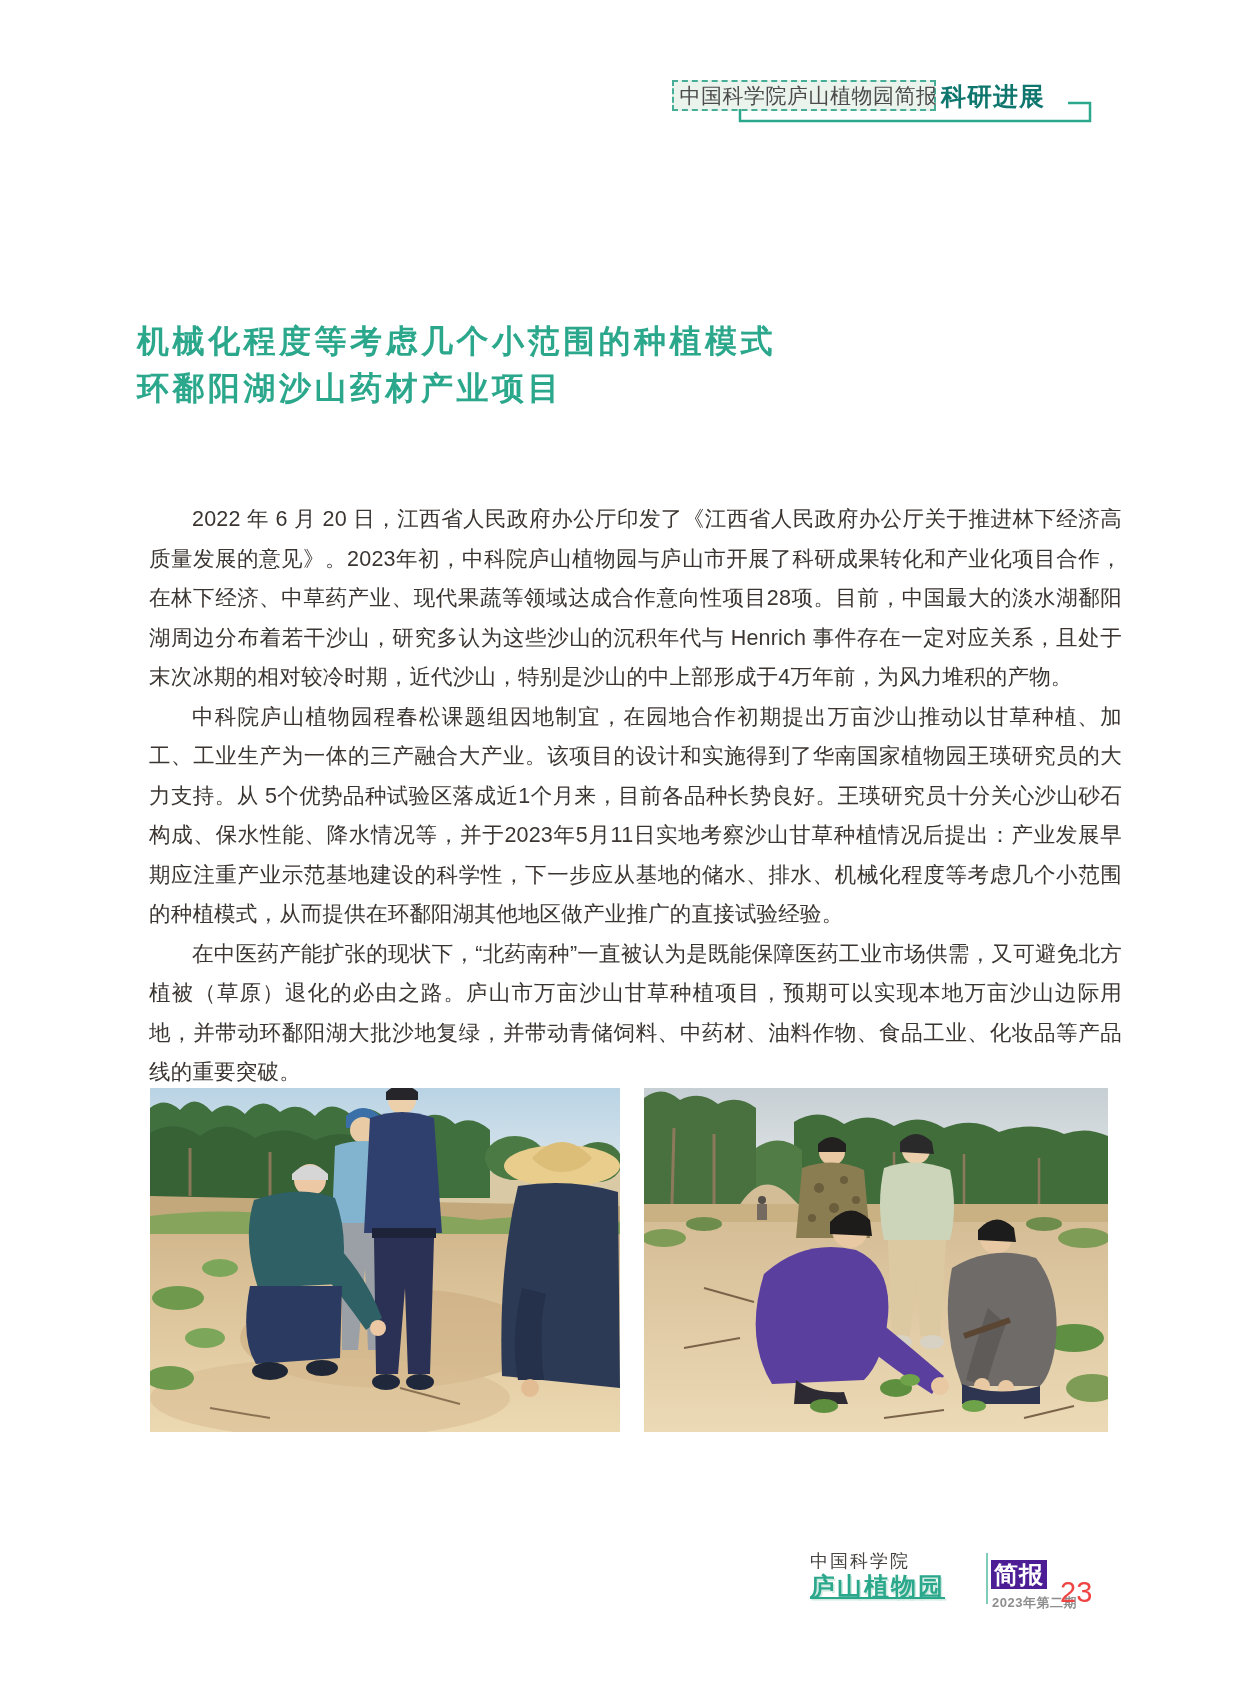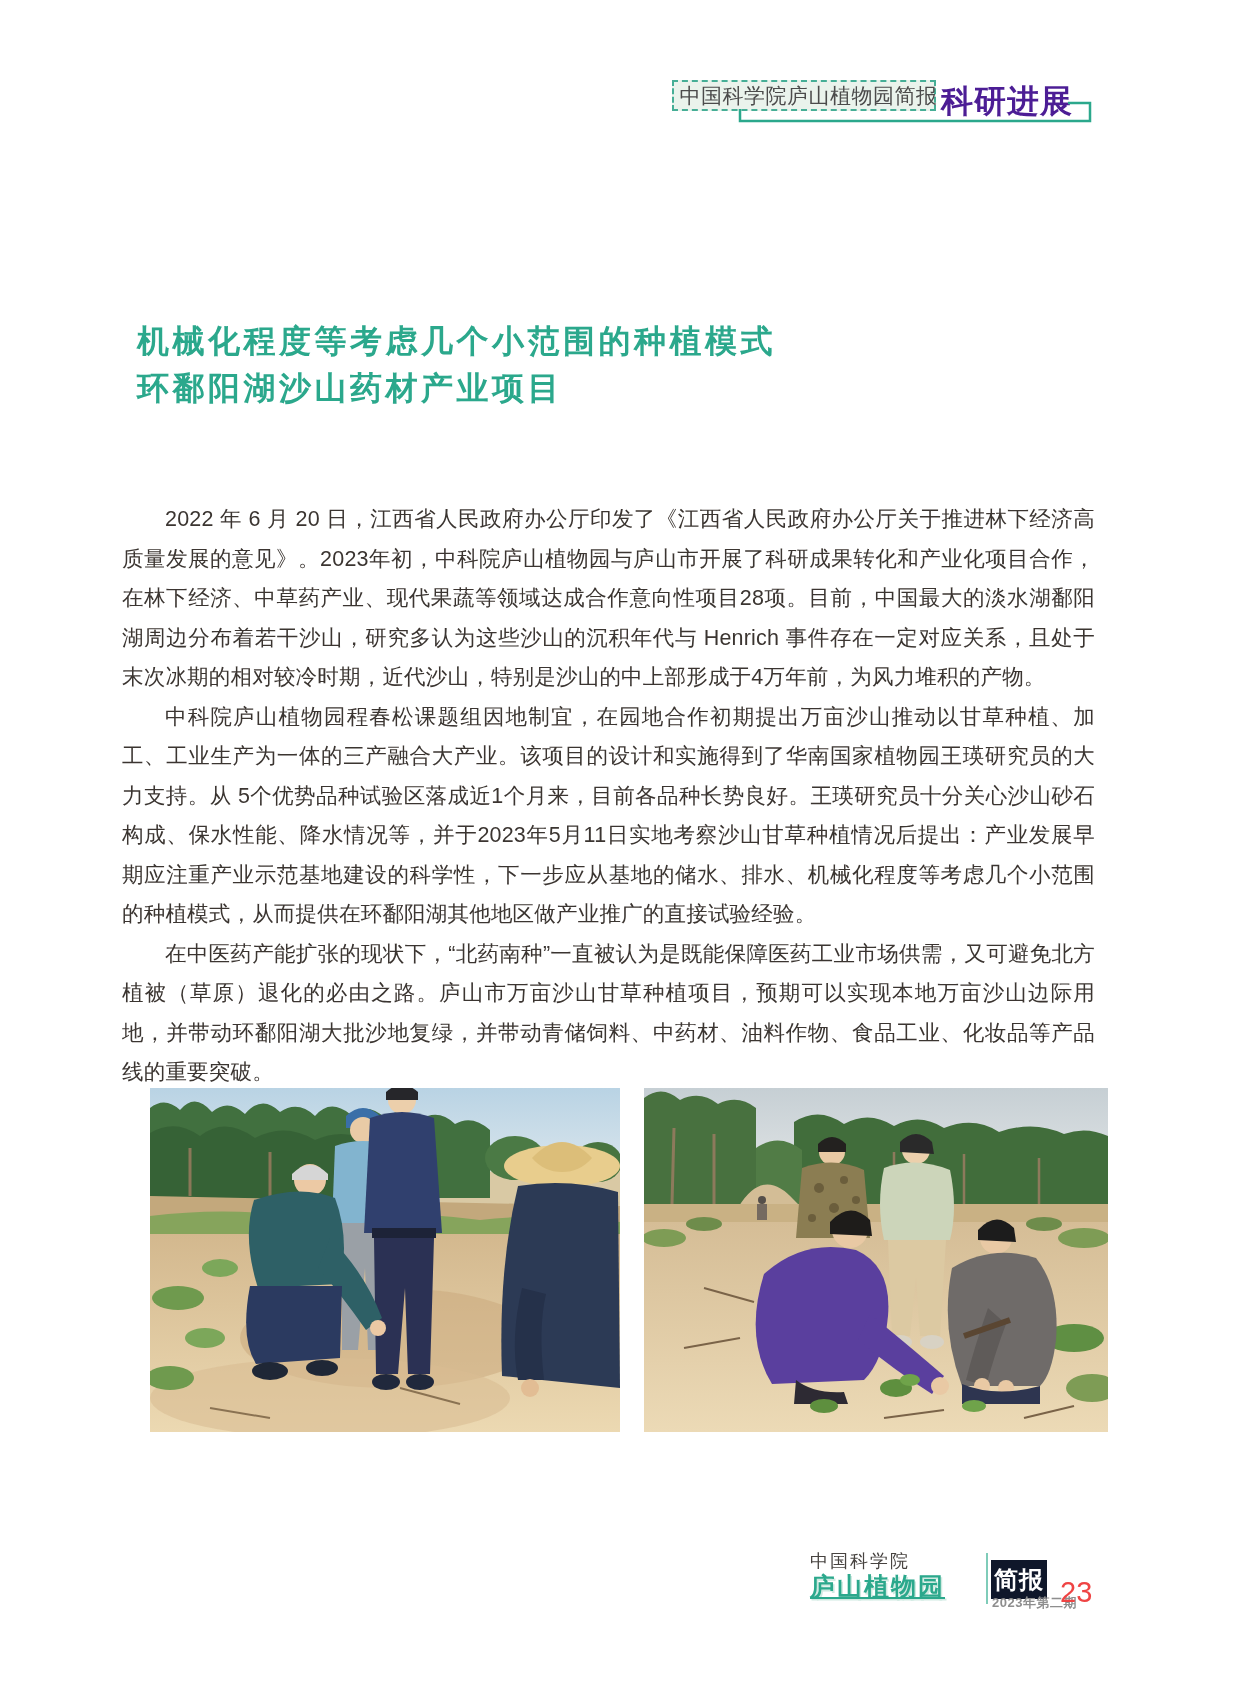--- a/index.html
+++ b/index.html
@@ -9,48 +9,48 @@
     font-family: "Liberation Sans", "DejaVu Sans", sans-serif; overflow: hidden;
   }
   
   .badge {
     position: absolute; left: 672px; top: 80px; width: 264px; height: 31px;
     border: 2px dashed #46ae96; background: #eaf3ec;
     display: flex; align-items: center; justify-content: center;
     font-size: 21px; color: #4b4b4b; letter-spacing: 0.5px; white-space: nowrap; padding-left: 9px;
   }
   .section-label {
-    position: absolute; left: 941px; top: 80px; font-size: 32px; font-weight: bold;
-    color: #4c1d95; letter-spacing: 1px; white-space: nowrap;
+    position: absolute; left: 941px; top: 80px; font-size: 25px; font-weight: bold;
+    color: #0f766e; letter-spacing: 1px; white-space: nowrap;
   }
   .bracket { position: absolute; left: 738px; top: 101px; }
   
   .title {
     position: absolute; left: 137px; top: 318px;
     font-size: 32px; line-height: 47px; font-weight: bold;
     color: #2ba88c; letter-spacing: 3.5px;
   }
   
   .bodytext {
-    position: absolute; left: 122px; top: 500px; width: 973px;
+    position: absolute; left: 149px; top: 500px; width: 973px;
     font-size: 21.5px; line-height: 39.5px; color: #3b3531;
     text-align: justify; letter-spacing: 0.2px;
   }
   .bodytext p { margin: 0; text-indent: 2em; }
   
   .photos { position: absolute; left: 150px; top: 1088px; display: flex; gap: 24px; }
   .photos svg { display: block; }
   
   .footer-org { position: absolute; left: 810px; top: 1551px; width: 170px; text-align: left; }
   .footer-org .l1 { font-size: 18px; color: #474340; letter-spacing: 2px; line-height: 21px; }
   .footer-org .l2 { font-size: 25px; font-weight: bold; color: #2ba88c; letter-spacing: 2px; line-height: 29px; text-shadow: 1.5px 1.5px 0 #cfeae1; text-decoration: underline; }
   .footer-divider { position: absolute; left: 986px; top: 1553px; width: 2px; height: 51px; background: #7fccb9; }
   .footer-bulletin {
-    position: absolute; left: 991px; top: 1560px; width: 56px; height: 39px;
-    background: #0f172a; color: #ffffff; font-weight: bold; font-size: 24px;
+    position: absolute; left: 991px; top: 1560px; width: 56px; height: 29px;
+    background: #4c1d95; color: #ffffff; font-weight: bold; font-size: 24px;
     display: flex; align-items: center; justify-content: center; letter-spacing: 1px;
   }
   .footer-issue { position: absolute; left: 992px; top: 1594px; font-size: 13px; font-weight: bold; color: #8e8e8e; letter-spacing: 0.5px; white-space: nowrap; }
   .footer-page { position: absolute; left: 1060px; top: 1576px; font-size: 29px; color: #ef4444; }
 </style>
 </head>
 <body>
 
 <div class="page">
 

